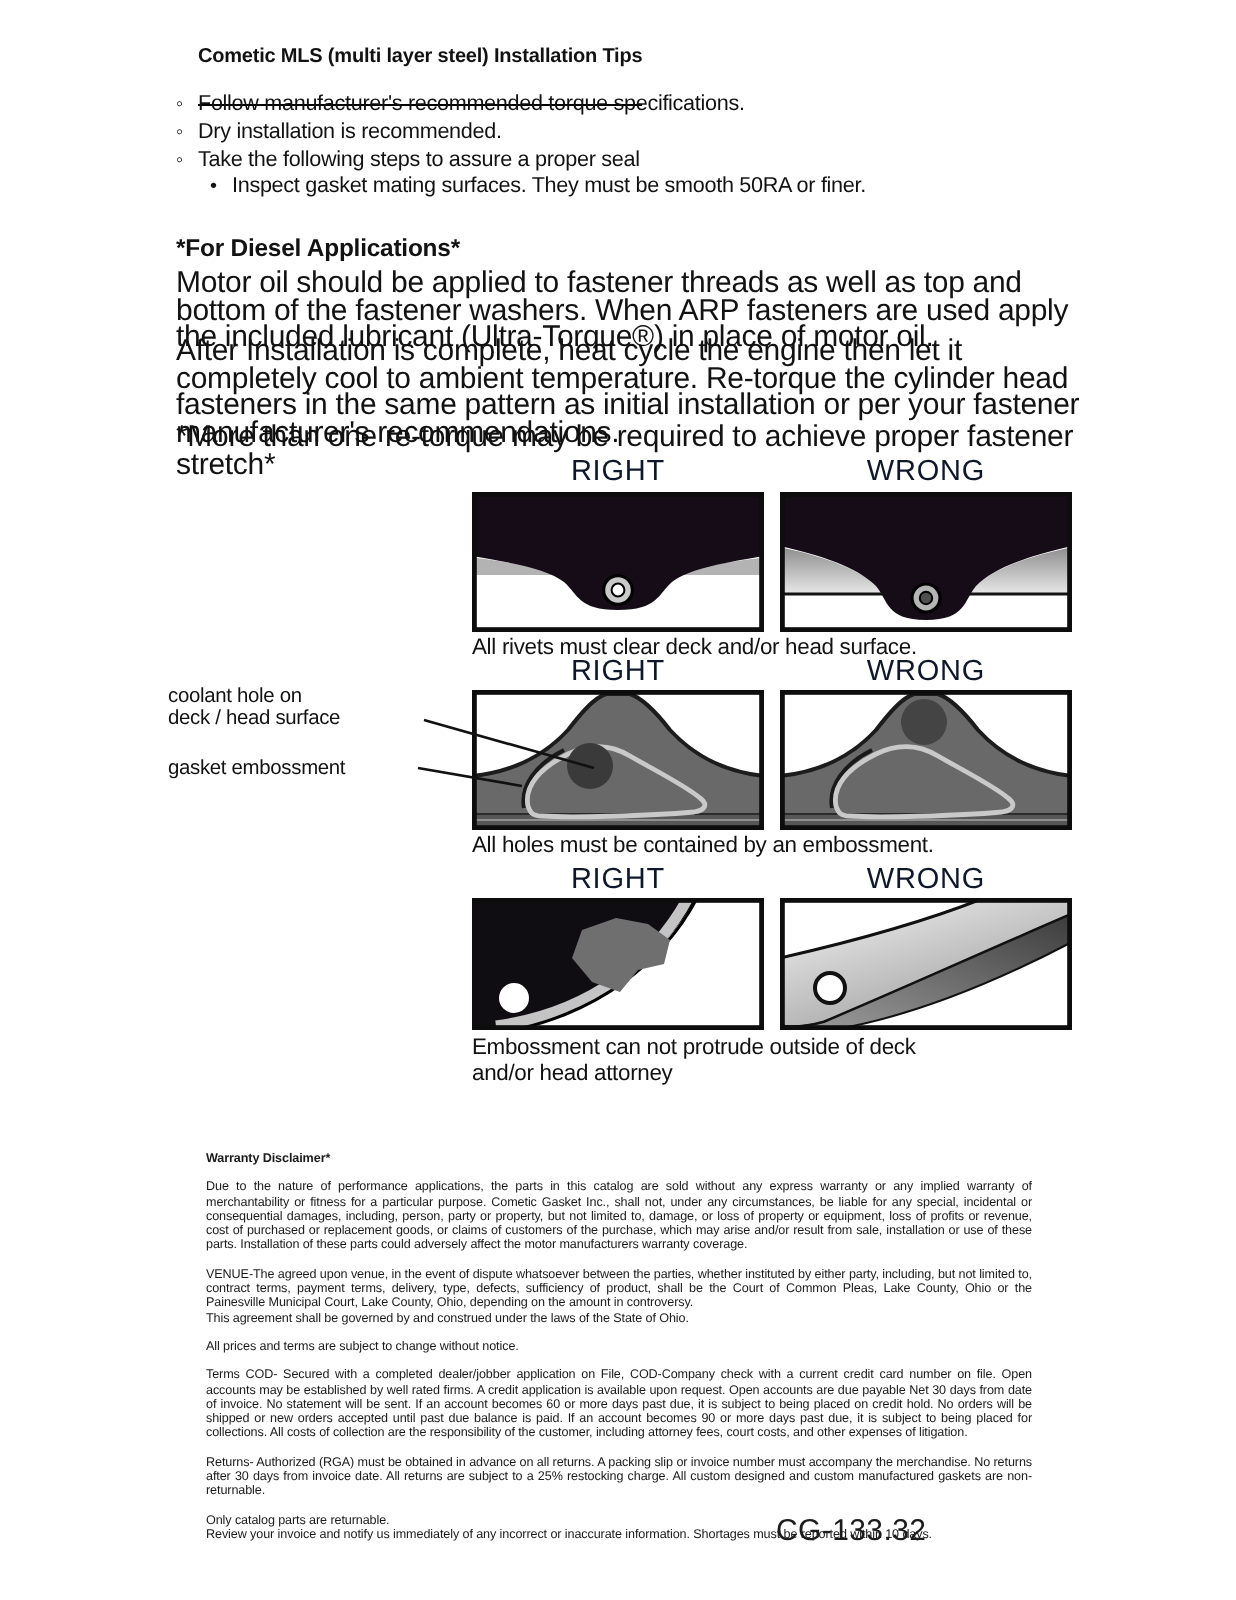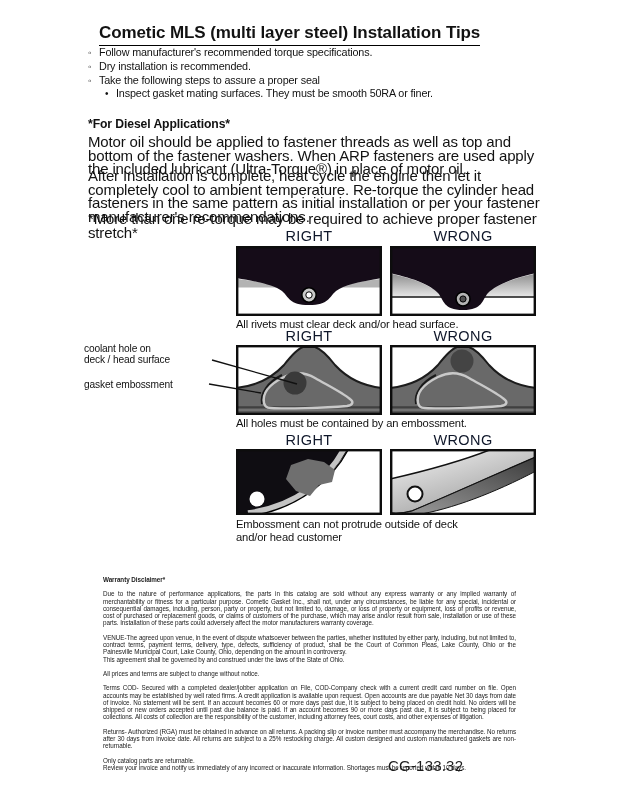--- a/index.html
+++ b/index.html
@@ -1,20 +1,20 @@
 <!DOCTYPE html>
 <html><head>
 <meta charset="utf-8">
 <style>
   html,body{margin:0;padding:0;background:#e8e8e8;}
   .page{position:relative;width:618px;height:800px;background:#ffffff;
         font-family:"Liberation Sans",sans-serif;color:#121212;overflow:hidden;margin:0 auto;}
 
-  .title{position:absolute;left:99px;top:23px;font-size:17px;font-weight:bold;
-         letter-spacing:-0.1px;border-bottom:1.8px solid #000;padding-bottom:2px;display:inline-block;}
+  .title{position:absolute;left:99px;top:23px;font-size:10px;font-weight:bold;
+         letter-spacing:-0.1px;border-bottom:1.8px solid #000;padding-bottom:18px;display:inline-block;}
 
   .tips{position:absolute;left:88px;top:46px;width:512px;font-size:10.8px;line-height:13.8px;letter-spacing:-0.15px;}
   .tip{position:relative;padding-left:11px;}
   .tip.l1::before{content:"\25E6";position:absolute;left:0;top:0;font-size:10px;}
   .tip.l2{margin-left:17px;}
   .tip.l2::before{content:"\2022";position:absolute;left:0;top:0;font-size:10px;}
 
   .diesel-head{position:absolute;left:88px;top:117px;font-size:12.2px;font-weight:bold;letter-spacing:-0.1px;}
   .para{position:absolute;left:88px;width:462px;font-size:15px;line-height:13.6px;letter-spacing:-0.15px;}
   .p1{top:135px;}
@@ -170,21 +170,21 @@
       <rect x="0" y="0" width="146" height="66" fill="#ffffff"></rect>
       <path d="M0,64 L0,30 C35,22 72,12 102,0 L146,0 L146,8 C104,26 60,46 22,62 C15,64 7,65 0,64 Z" fill="url(#p3lg)" stroke="#111" stroke-width="1.5"></path>
       <path d="M0,64 C7,65 15,64 22,62 C60,46 104,26 146,8 L146,22 C104,44 62,60 26,66 L8,66 C4,66 1,65 0,64 Z" fill="url(#p3dg)" stroke="#111" stroke-width="1"></path>
       <circle cx="25" cy="45" r="7.5" fill="#ffffff" stroke="#111" stroke-width="2"></circle>
       <rect x="1.2" y="1.2" width="143.6" height="63.6" fill="none" stroke="#0d0d0d" stroke-width="2.4"></rect>
     </svg>
   </div>
 
   <div class="caption" style="top:518px;width:320px">
     <span style="display:block">Embossment can not protrude outside of deck</span>
-    <span style="display:block">and/or head customer</span>
+    <span style="display:block">and/or head attorney</span>
   </div>
 
   <div class="legal">
     <div class="lh">Warranty Disclaimer*</div>
     <div class="lp">Due to the nature of performance applications, the parts in this catalog are sold without any express warranty or any implied warranty of merchantability or fitness for a particular purpose.  Cometic Gasket Inc., shall not, under any circumstances, be liable for any special, incidental or consequential damages, including, person, party or property, but not limited to, damage, or loss of property or equipment, loss of profits or revenue, cost of purchased or replacement goods, or claims of customers of the purchase, which may arise and/or result from sale, installation or use of these parts.  Installation of these parts could adversely affect the motor manufacturers warranty coverage.</div>
     <div class="lp0">VENUE-The agreed upon venue, in the event of dispute whatsoever between the parties, whether instituted by either party, including, but not limited to, contract terms, payment terms, delivery, type, defects, sufficiency of product, shall be the Court of Common Pleas, Lake County, Ohio or the Painesville Municipal Court, Lake County, Ohio, depending on the amount in controversy.</div>
     <div class="lp">This agreement shall be governed by and construed under the laws of the State of Ohio.</div>
     <div class="lp">All prices and terms are subject to change without notice.</div>
     <div class="lp">Terms COD- Secured with a completed dealer/jobber application on File, COD-Company check with a current credit card number on file.  Open accounts may be established by well rated firms.  A credit application is available upon request.  Open accounts are due payable Net 30 days from date of invoice.  No statement will be sent.  If an account becomes 60 or more days past due, it is subject to being placed on credit hold.  No orders will be shipped or new orders accepted until past due balance is paid.  If an account becomes 90 or more days past due, it is subject to being placed for collections.  All costs of collection are the responsibility of the customer, including attorney fees, court costs, and other expenses of litigation.</div>
     <div class="lp">Returns- Authorized (RGA) must be obtained in advance on all returns.  A packing slip or invoice number must accompany the merchandise.  No returns after 30 days from invoice date.  All returns are subject to a 25% restocking charge.  All custom designed and custom manufactured gaskets are non-returnable.</div>

